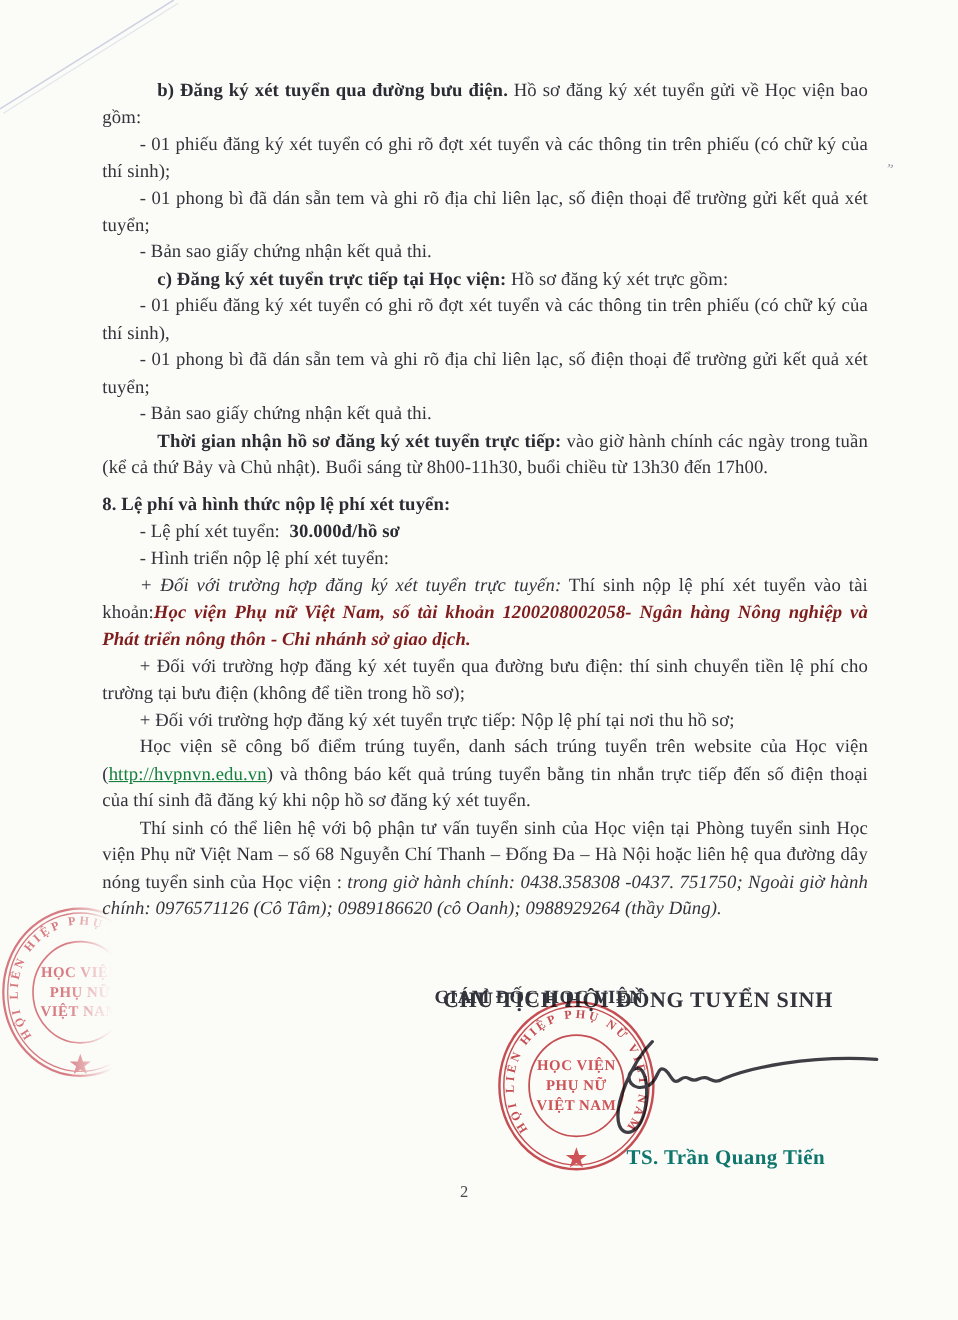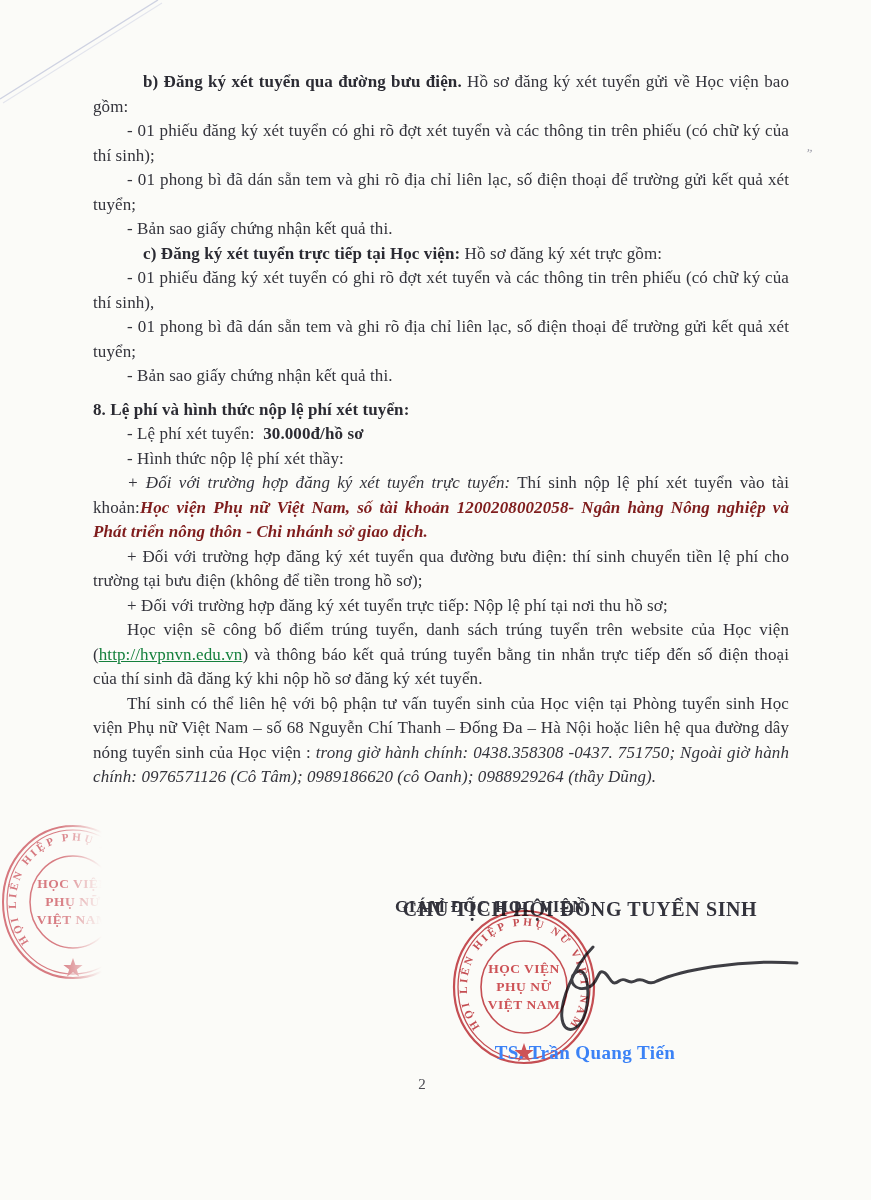--- a/index.html
+++ b/index.html
@@ -35,22 +35,22 @@
   .bi{font-weight:bold;font-style:italic;color:#7f1d1d;}
   .doc-body a{color:#15803d;text-decoration:underline;}
   
   .sig-title1{position:absolute;left:395px;top:897px;width:370px;text-align:left;
     font-weight:bold;font-size:17px;letter-spacing:0.6px;color:#33333c;}
   .sig-title2{position:absolute;left:380px;top:898px;width:400px;text-align:center;
     font-weight:bold;font-size:20px;letter-spacing:0.6px;color:#33333c;}
   .stamp-main{position:absolute;left:444px;top:903px;mix-blend-mode:multiply;opacity:0.9;}
   .stamp-left{position:absolute;left:-7px;top:818px;mix-blend-mode:multiply;opacity:0.8;}
   .sig-scrawl{position:absolute;left:505px;top:935px;mix-blend-mode:multiply;}
-  .sig-name{position:absolute;left:420px;top:1042px;width:330px;text-align:center;
-    font-weight:bold;font-size:19px;letter-spacing:0.4px;color:#3b82f6;}
+  .sig-name{position:absolute;left:420px;top:1042px;width:330px;text-align:right;
+    font-weight:bold;font-size:19px;letter-spacing:0.4px;color:#0f766e;}
   .page-num{position:absolute;left:402px;top:1076px;width:40px;text-align:center;
     font-size:15px;color:#4a4a52;}
   .stamp-ring-text{font-family:"Liberation Serif","DejaVu Serif",serif;font-weight:bold;
     font-size:11px;letter-spacing:3px;}
   .stamp-center-text{font-family:"Liberation Serif","DejaVu Serif",serif;font-weight:bold;
     font-size:13.5px;letter-spacing:0.5px;text-anchor:middle;}
 </style>
 </head>
 <body>
 
@@ -91,23 +91,24 @@
 
   <div class="doc-body">
       <p class="para deep"><span class="b">b) Đăng ký xét tuyển qua đường bưu điện. </span><span> Hồ sơ đăng ký xét tuyển gửi về Học viện bao gồm:</span></p>
       <p class="para"><span>- 01 phiếu đăng ký xét tuyển có ghi rõ đợt xét tuyển và các thông tin trên phiếu (có chữ ký của thí sinh);</span></p>
       <p class="para"><span>- 01 phong bì đã dán sẵn tem và ghi rõ địa chỉ liên lạc, số điện thoại để trường gửi kết quả xét tuyển;</span></p>
       <p class="para"><span>- Bản sao giấy chứng nhận kết quả thi.</span></p>
       <p class="para deep"><span class="b">c) Đăng ký xét tuyển trực tiếp tại Học viện:</span><span> Hồ sơ đăng ký xét trực gồm:</span></p>
       <p class="para"><span>- 01 phiếu đăng ký xét tuyển có ghi rõ đợt xét tuyển và các thông tin trên phiếu (có chữ ký của thí sinh),</span></p>
       <p class="para"><span>- 01 phong bì đã dán sẵn tem và ghi rõ địa chỉ liên lạc, số điện thoại để trường gửi kết quả xét tuyển;</span></p>
       <p class="para"><span>- Bản sao giấy chứng nhận kết quả thi.</span></p>
+      <p class="para deep"><span class="b">Thời gian nhận hồ sơ đăng ký xét tuyển trực tiếp:</span><span> vào giờ hành chính các ngày trong tuần (kể cả thứ Bảy và Chủ nhật). Buổi sáng từ 8h00-11h30, buổi chiều từ 13h30 đến 17h00.</span></p>
       <p class="para flush gap"><span class="b">8. Lệ phí và hình thức nộp lệ phí xét tuyển:</span></p>
       <p class="para"><span>- Lệ phí xét tuyển: &nbsp;</span><span class="b">30.000đ/hồ sơ</span></p>
-      <p class="para"><span>- Hình thức nộp lệ phí xét thầy:</span></p>
+      <p class="para"><span>- Hình triển nộp lệ phí xét tuyển:</span></p>
       <p class="para"><span class="i">+ Đối với trường hợp đăng ký xét tuyển trực tuyến:</span><span> Thí sinh nộp lệ phí xét tuyển vào tài khoản:</span><span class="bi">Học viện Phụ nữ Việt Nam, số tài khoản 1200208002058- Ngân hàng Nông nghiệp và Phát triển nông thôn - Chi nhánh sở giao dịch.</span></p>
       <p class="para"><span>+ Đối với trường hợp đăng ký xét tuyển qua đường bưu điện: thí sinh chuyển tiền lệ phí cho trường tại bưu điện (không để tiền trong hồ sơ);</span></p>
       <p class="para"><span>+ Đối với trường hợp đăng ký xét tuyển trực tiếp: Nộp lệ phí tại nơi thu hồ sơ;</span></p>
       <p class="para"><span>Học viện sẽ công bố điểm trúng tuyển, danh sách trúng tuyển trên website của Học viện (</span><a href="#">http://hvpnvn.edu.vn</a><span>) và thông báo kết quả trúng tuyển bằng tin nhắn trực tiếp đến số điện thoại của thí sinh đã đăng ký khi nộp hồ sơ đăng ký xét tuyển.</span></p>
       <p class="para"><span>Thí sinh có thể liên hệ với bộ phận tư vấn tuyển sinh của Học viện tại Phòng tuyển sinh Học viện Phụ nữ Việt Nam – số 68 Nguyễn Chí Thanh – Đống Đa – Hà Nội hoặc liên hệ qua đường dây nóng tuyển sinh của Học viện : </span><span class="i">trong giờ hành chính: 0438.358308 -0437. 751750; Ngoài giờ hành chính: 0976571126 (Cô Tâm); 0989186620 (cô Oanh); 0988929264 (thầy Dũng).</span></p>
     </div>
 
   <div class="sig-title1">GIÁM ĐỐC HỌC VIỆN</div>
   <div class="sig-title2">CHỦ TỊCH HỘI ĐỒNG TUYỂN SINH</div>
 

